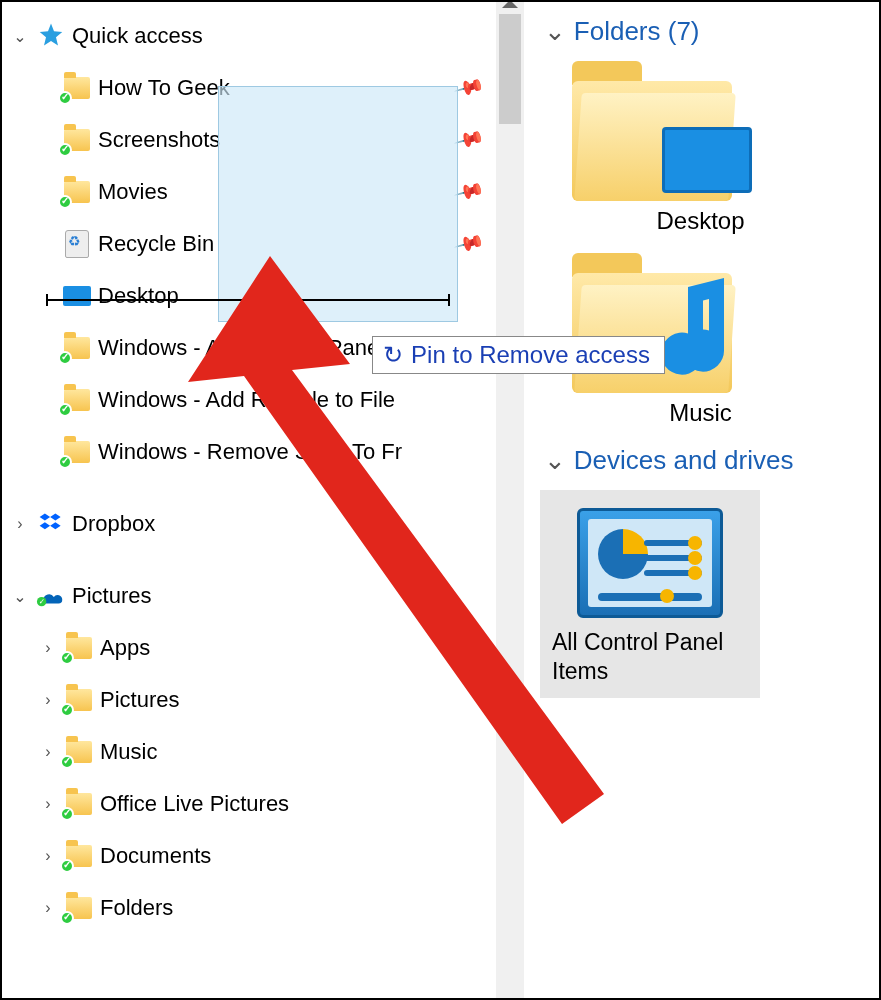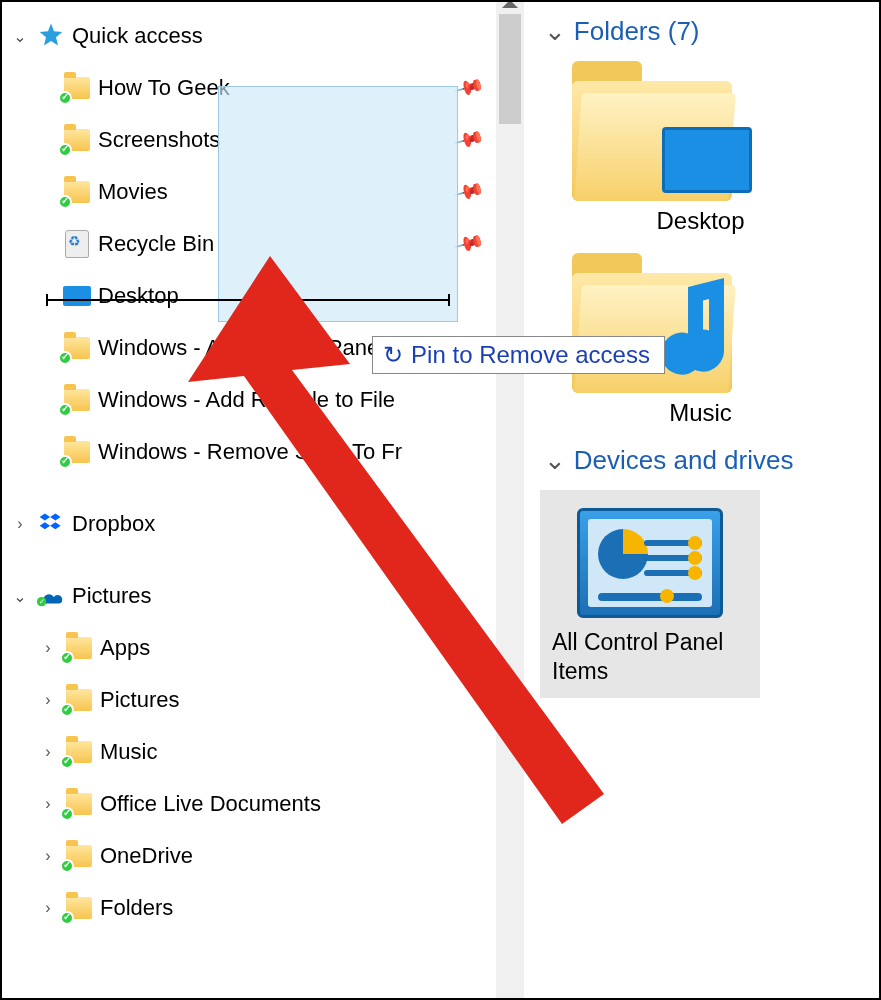--- a/index.html
+++ b/index.html
@@ -340,30 +340,30 @@
         </span>
       <span>Music</span>
     </div>
     <div class="nav-item level2b">
       <span class="chevron">›</span>
       <span class="icon">
           <div class="folder-icon">
             <div class="check"></div>
           </div>
         </span>
-      <span>Office Live Documents</span>
-    </div>
-    <div class="nav-item level2b">
-      <span class="chevron">›</span>
-      <span class="icon">
-          <div class="folder-icon">
-            <div class="check"></div>
-          </div>
-        </span>
-      <span>OneDrive</span>
+      <span>Office Live Pictures</span>
+    </div>
+    <div class="nav-item level2b">
+      <span class="chevron">›</span>
+      <span class="icon">
+          <div class="folder-icon">
+            <div class="check"></div>
+          </div>
+        </span>
+      <span>Documents</span>
     </div>
     <div class="nav-item level2b">
       <span class="chevron">›</span>
       <span class="icon">
           <div class="folder-icon">
             <div class="check"></div>
           </div>
         </span>
       <span>Folders</span>
     </div>

